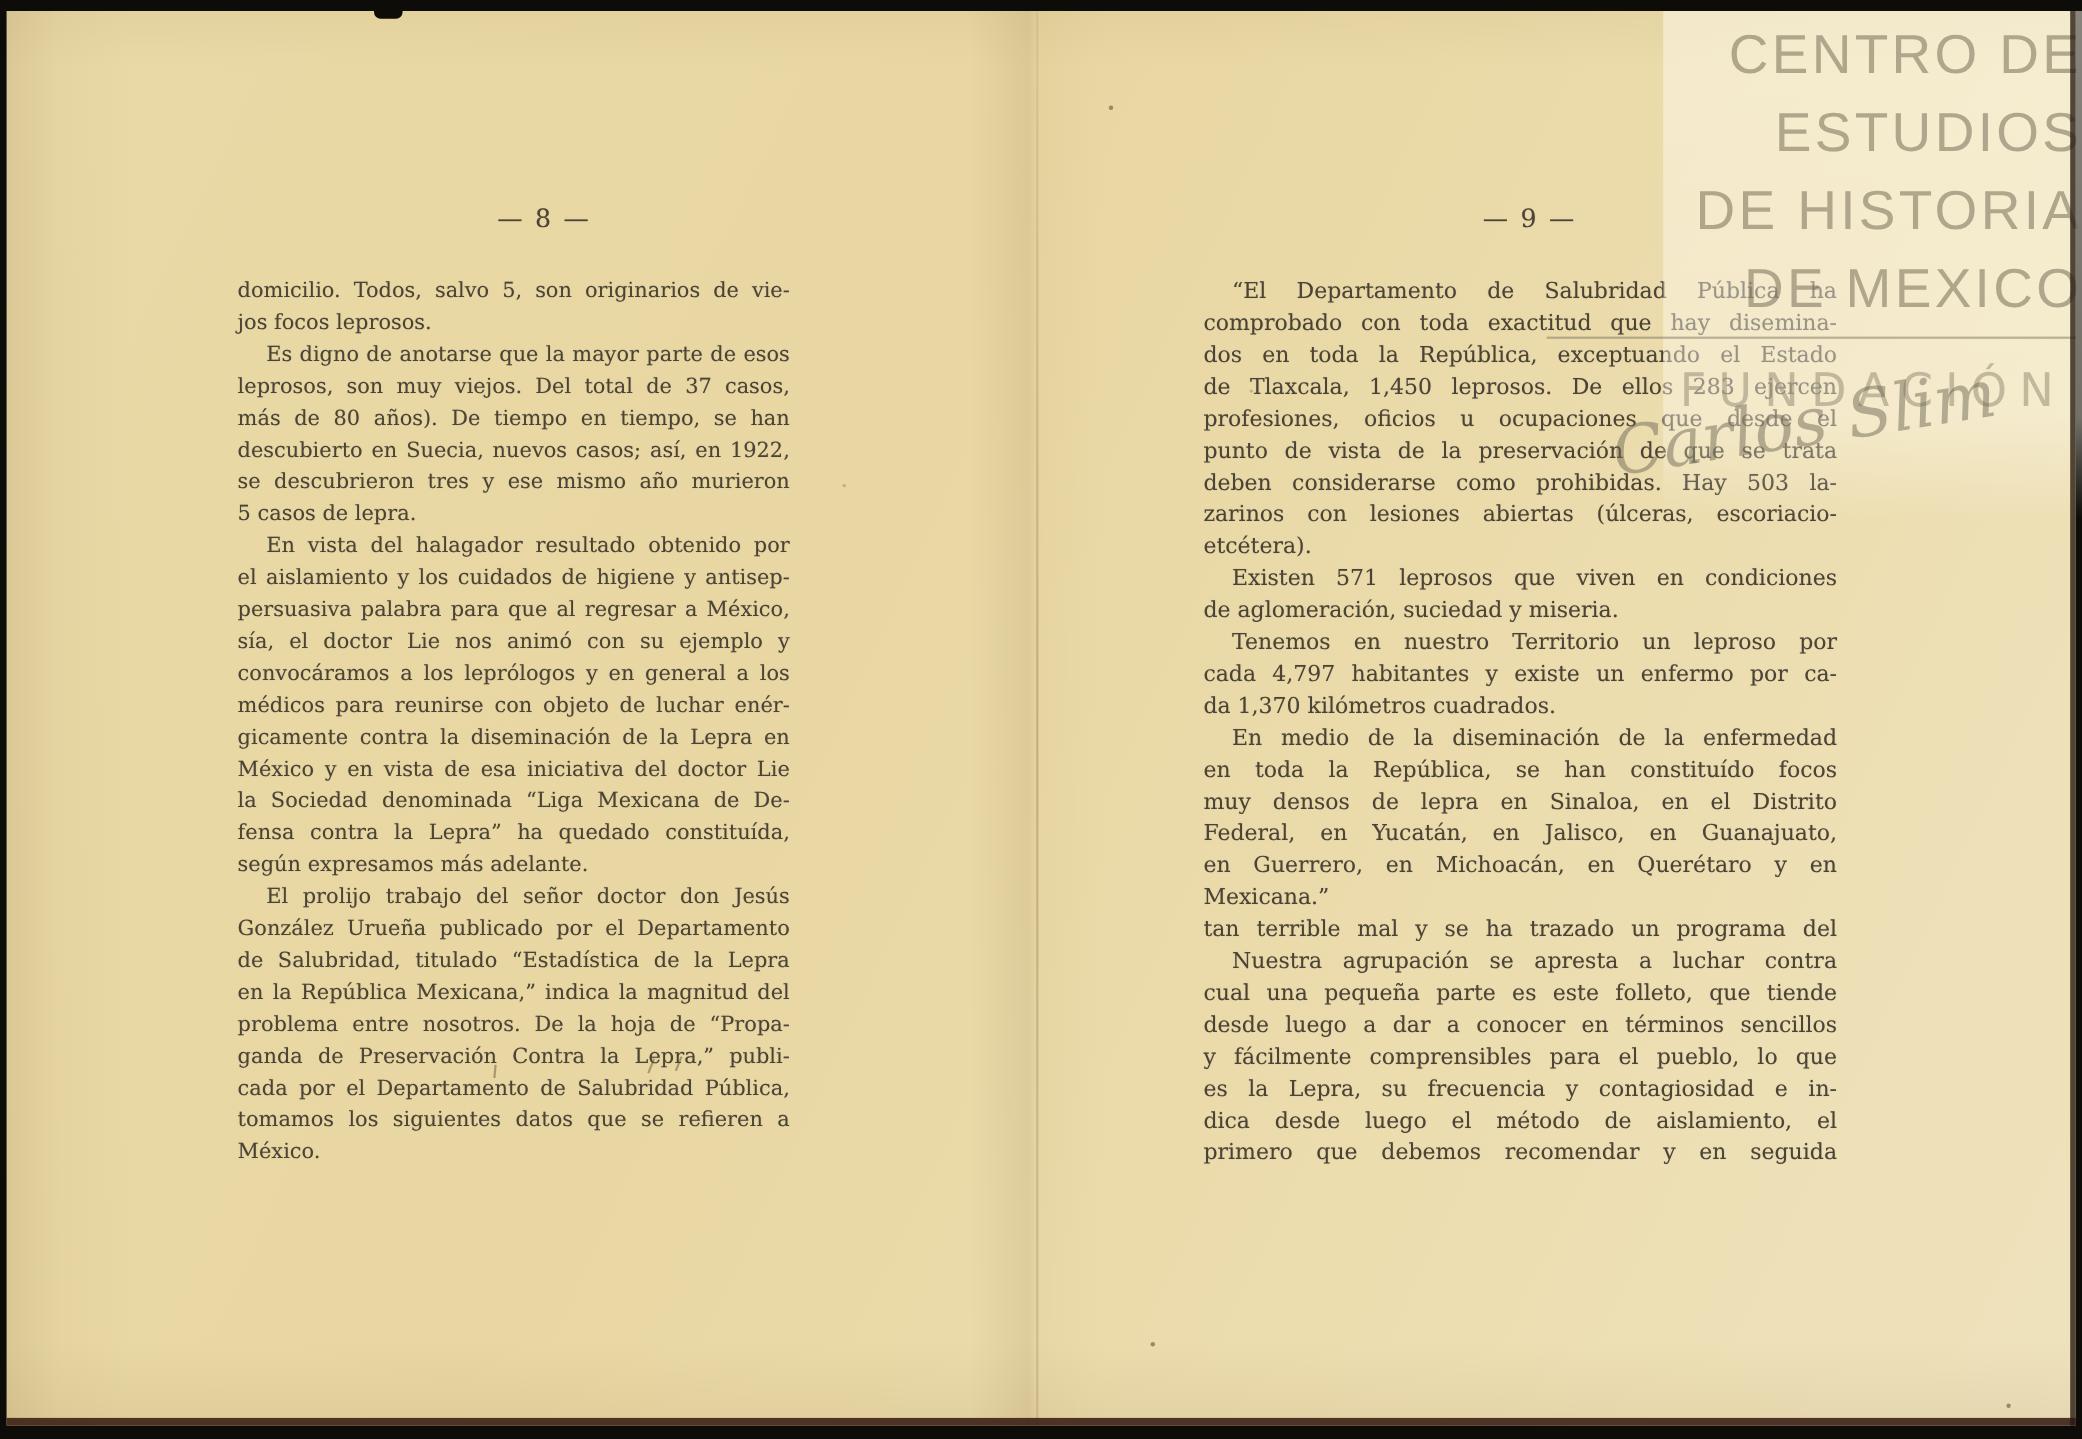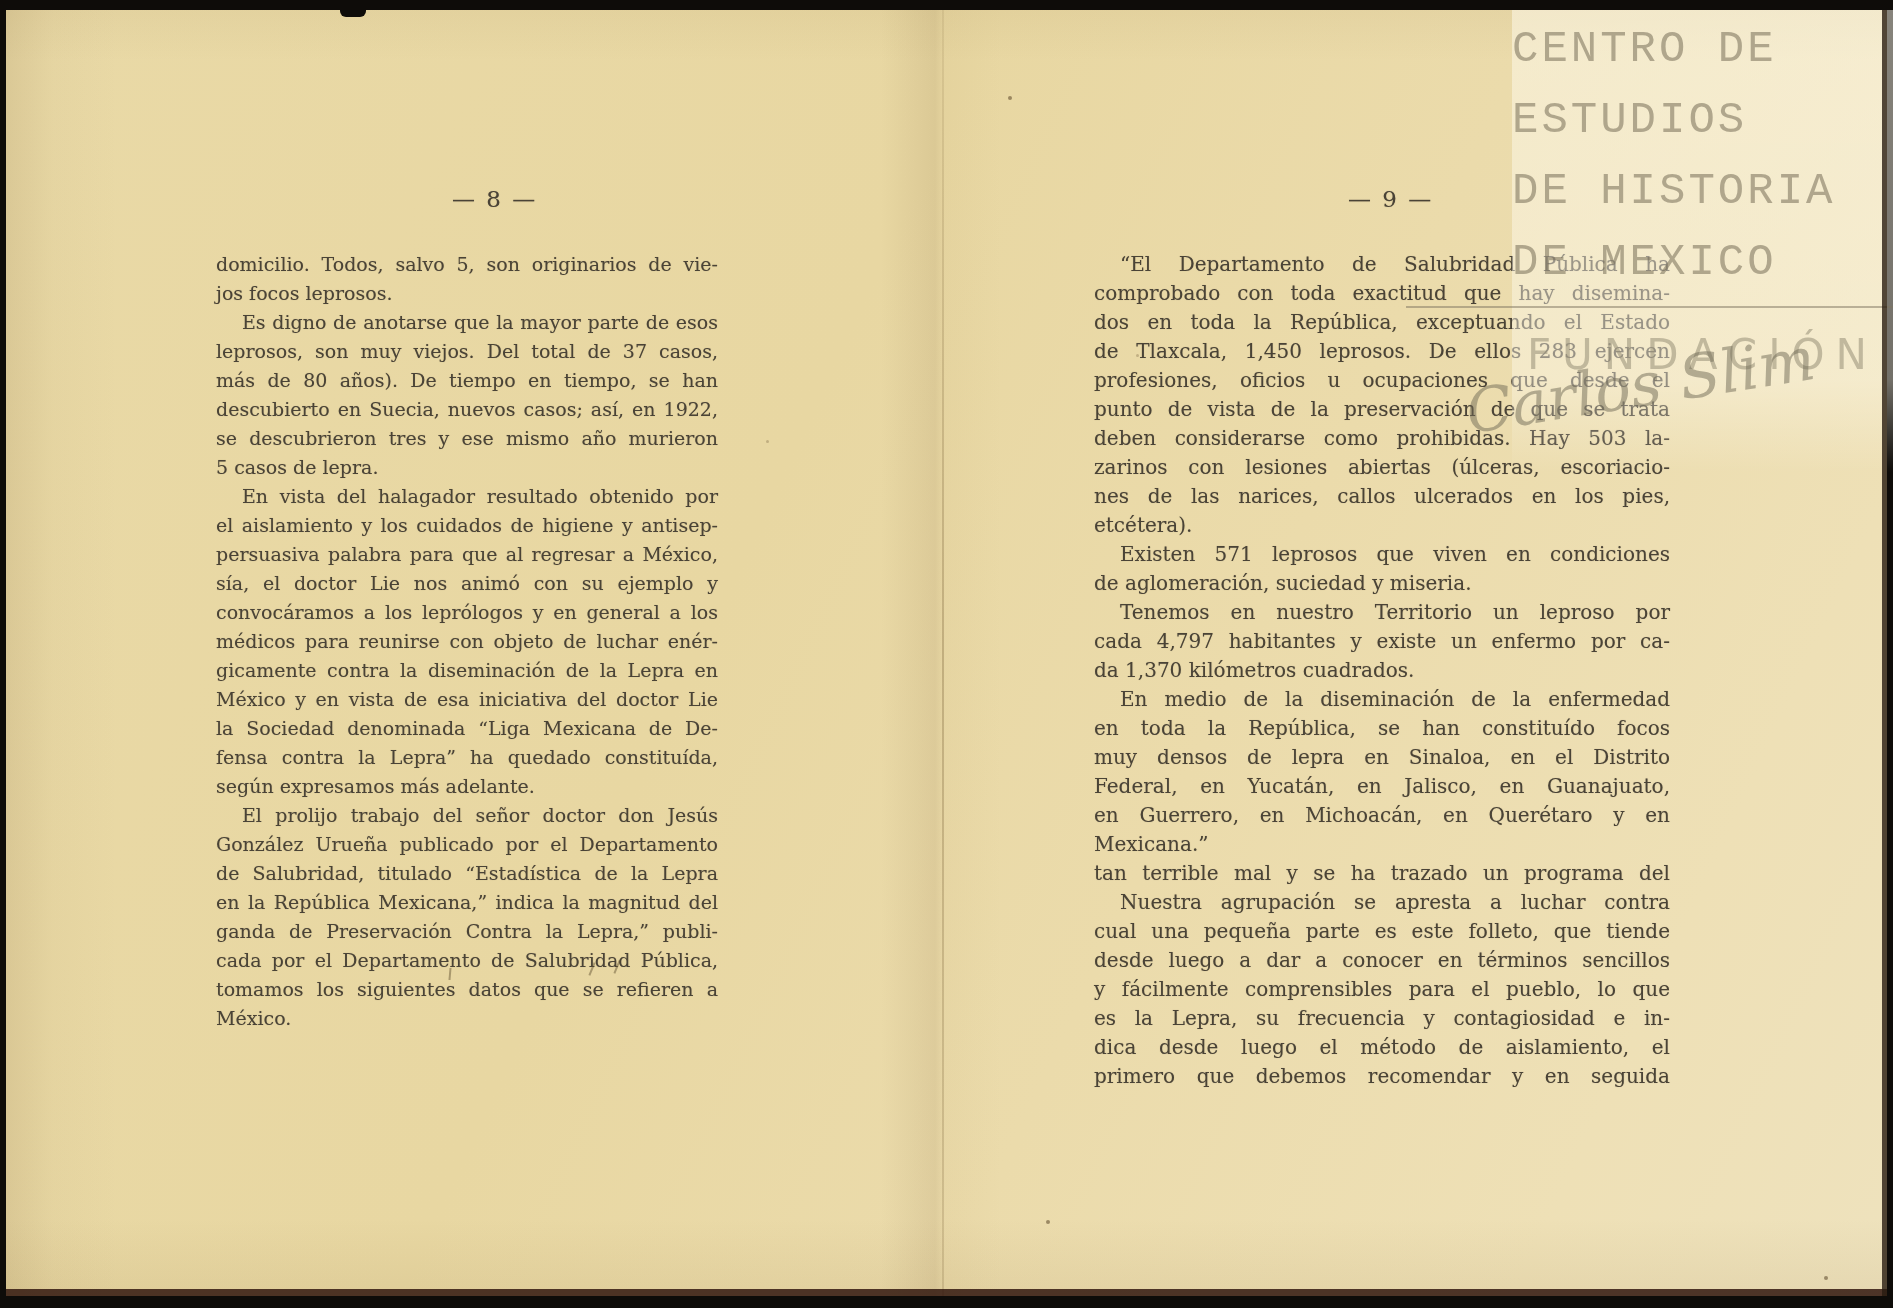--- a/index.html
+++ b/index.html
@@ -51,23 +51,23 @@
   .line.end{text-align-last:left;}
   .line.ind{padding-left:26px;}
   
   .wm-box{
     position:absolute;left:1506px;top:0px;width:381px;height:462px;
     background:linear-gradient(180deg, rgba(255,251,238,0.50) 0%, rgba(255,251,238,0.42) 80%, rgba(255,251,238,0) 100%);
     pointer-events:none;
   }
   .wm-lines{
     position:absolute;left:0;top:4px;width:100%;
-    font-family:Liberation Mono, monospace;
-    font-size:44px;letter-spacing:3px;line-height:71px;
-    text-align:left;color:rgba(118,110,88,0.55);
+    font-family:Liberation Sans, sans-serif;
+    font-size:50px;letter-spacing:3px;line-height:71px;
+    text-align:right;color:rgba(118,110,88,0.55);
   }
   .wm-rule{
     position:absolute;left:1400px;top:296px;width:487px;height:2px;
     background:rgba(125,115,95,0.50);
   }
   .wm-foundation{
     position:absolute;left:1506px;top:320px;width:381px;
     font-family:"DejaVu Sans", sans-serif;
     font-size:42px;letter-spacing:11px;text-align:center;
     color:rgba(150,142,118,0.55);
@@ -123,39 +123,39 @@
         <div class="line">médicos para reunirse con objeto de luchar enér-</div>
         <div class="line">gicamente contra la diseminación de la Lepra en</div>
         <div class="line">México y en vista de esa iniciativa del doctor Lie</div>
         <div class="line">la Sociedad denominada “Liga Mexicana de De-</div>
         <div class="line">fensa contra la Lepra” ha quedado constituída,</div>
         <div class="line end">según expresamos más adelante.</div>
         <div class="line ind">El prolijo trabajo del señor doctor don Jesús</div>
         <div class="line">González Urueña publicado por el Departamento</div>
         <div class="line">de Salubridad, titulado “Estadística de la Lepra</div>
         <div class="line">en la República Mexicana,” indica la magnitud del</div>
+        <div class="line">problema entre nosotros. De la hoja de “Propa-</div>
         <div class="line">ganda de Preservación Contra la Lepra,” publi-</div>
         <div class="line">cada por el Departamento de Salubridad Pública,</div>
         <div class="line">tomamos los siguientes datos que se refieren a</div>
         <div class="line end">México.</div>
       </div>
   </div>
 
   <div>
     <div class="page-header hd-right">— 9 —</div>
     <div class="text-block tb-right">
         <div class="line ind">“El Departamento de Salubridad Pública ha</div>
         <div class="line">comprobado con toda exactitud que hay disemina-</div>
         <div class="line">dos en toda la República, exceptuando el Estado</div>
         <div class="line">de Tlaxcala, 1,450 leprosos. De ellos 283 ejercen</div>
         <div class="line">profesiones, oficios u ocupaciones que desde el</div>
         <div class="line">punto de vista de la preservación de que se trata</div>
         <div class="line">deben considerarse como prohibidas. Hay 503 la-</div>
         <div class="line">zarinos con lesiones abiertas (úlceras, escoriacio-</div>
-        <div class="line">nes de las narices, callos ulcerados en los pies,</div>
         <div class="line end">etcétera).</div>
         <div class="line ind">Existen 571 leprosos que viven en condiciones</div>
         <div class="line end">de aglomeración, suciedad y miseria.</div>
         <div class="line ind">Tenemos en nuestro Territorio un leproso por</div>
         <div class="line">cada 4,797 habitantes y existe un enfermo por ca-</div>
         <div class="line end">da 1,370 kilómetros cuadrados.</div>
         <div class="line ind">En medio de la diseminación de la enfermedad</div>
         <div class="line">en toda la República, se han constituído focos</div>
         <div class="line">muy densos de lepra en Sinaloa, en el Distrito</div>
         <div class="line">Federal, en Yucatán, en Jalisco, en Guanajuato,</div>

